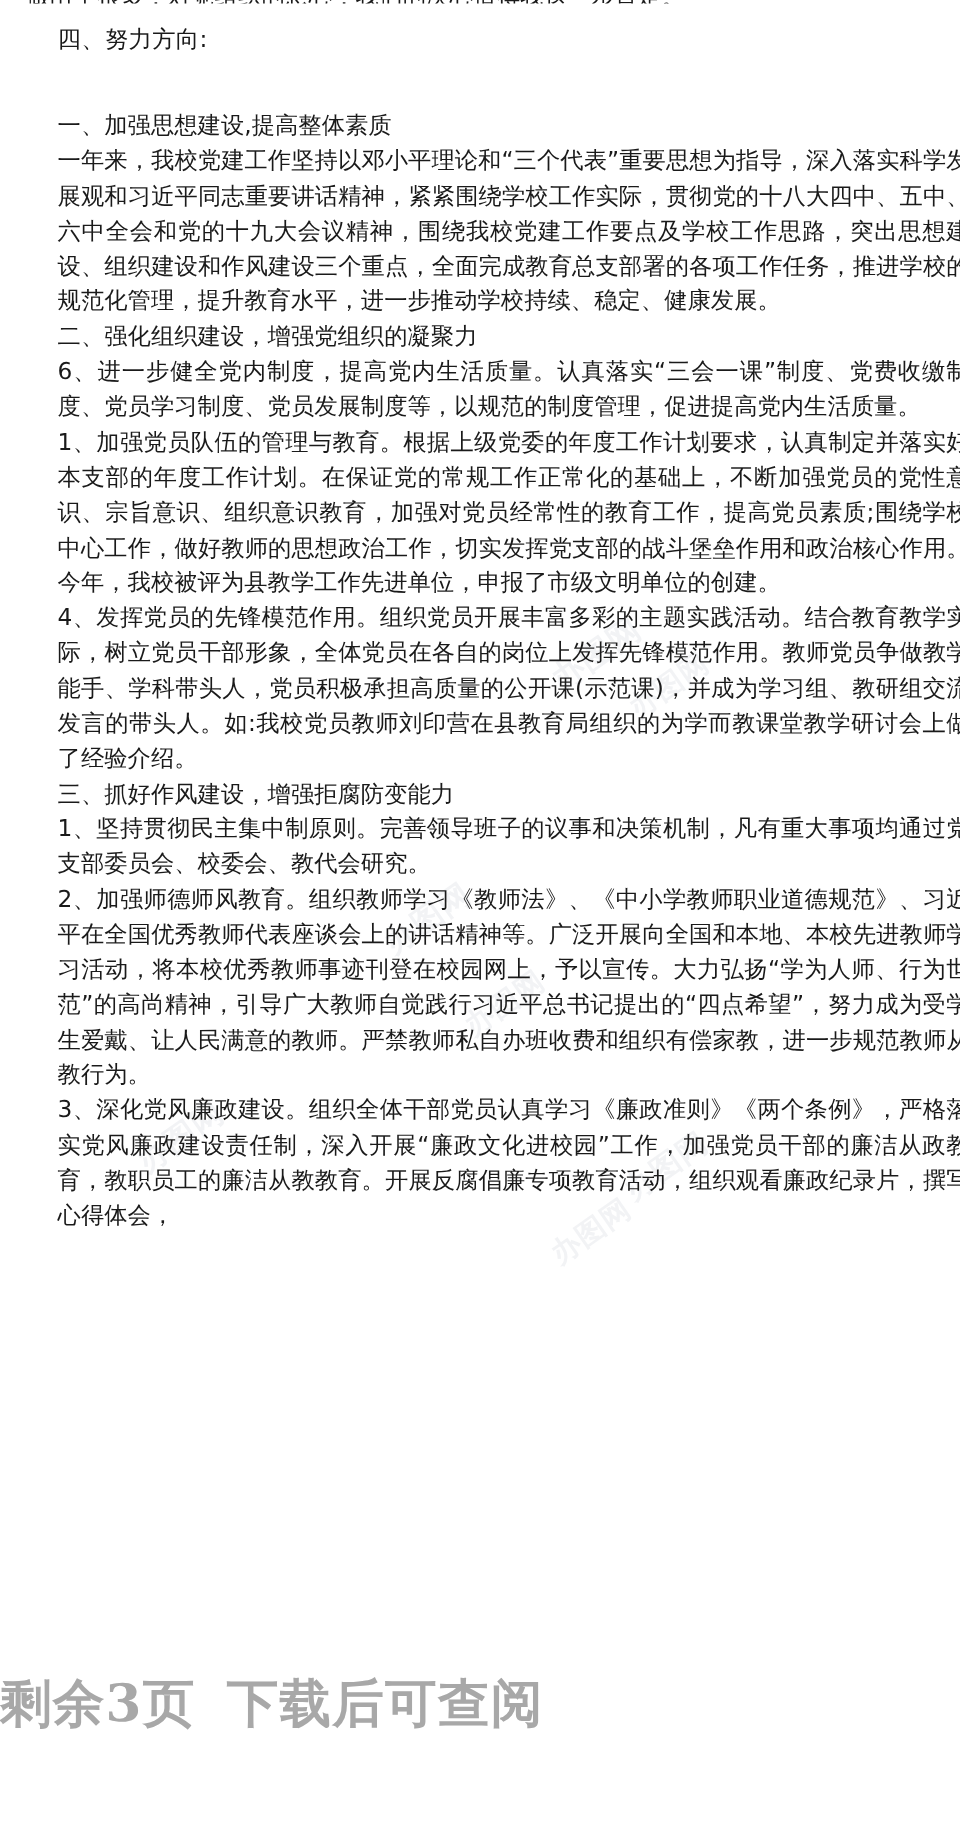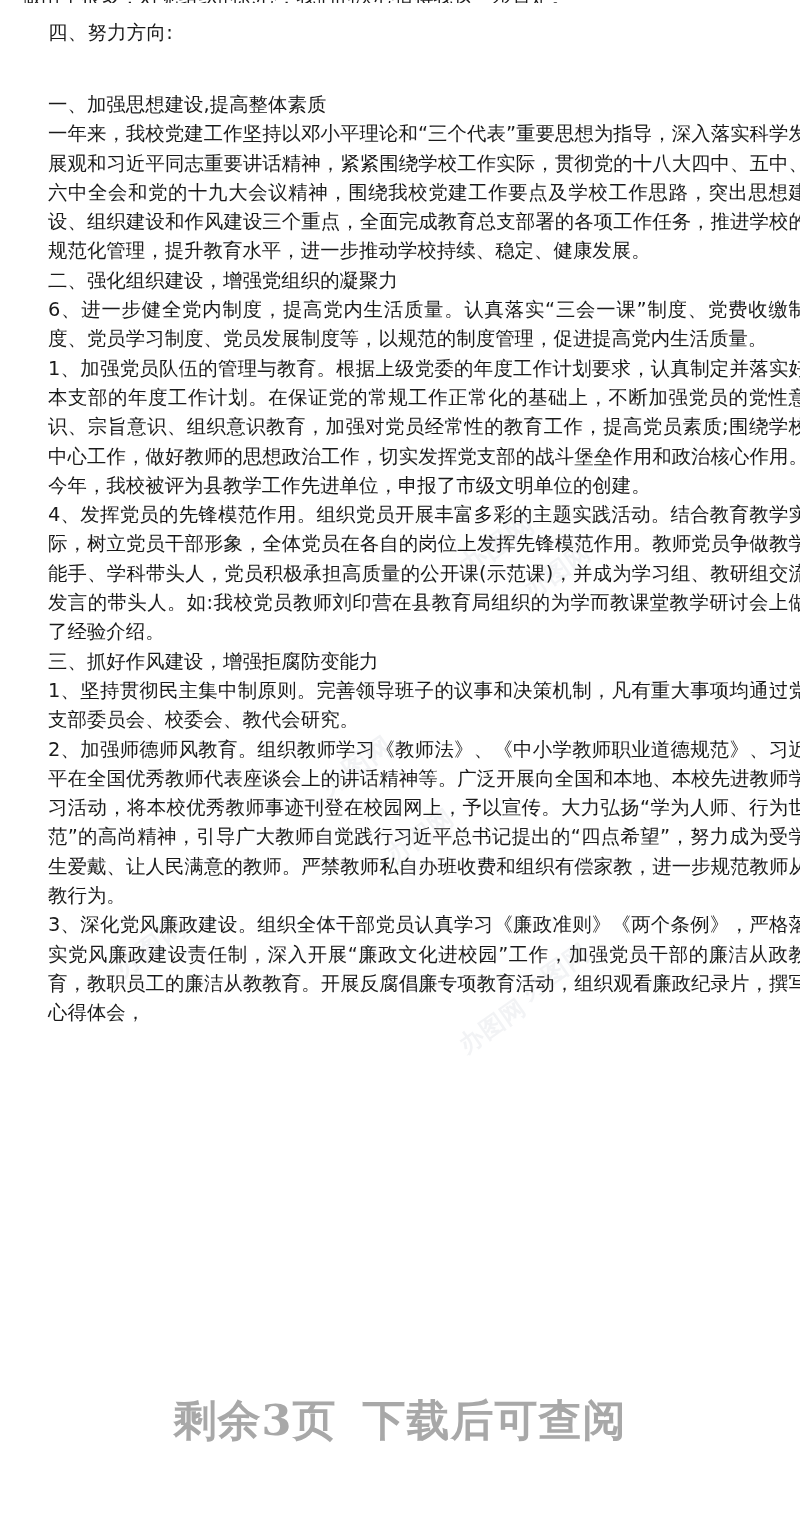--- a/index.html
+++ b/index.html
@@ -96,21 +96,21 @@
     letter-spacing: 0.05px;
     word-break: break-all;
   }
 
   
   .footer {
     position: absolute;
     left: 0;
     top: 1392px;
     width: 800px;
-    text-align: center;
+    text-align: left;
     z-index: 2;
   }
   .footer-text {
     display: inline-block;
     font-family: "DejaVu Serif", "Liberation Serif", serif;
     font-weight: 700;
     font-size: 43px;
     line-height: 56px;
     color: #a8a8a8;
     letter-spacing: 1px;

